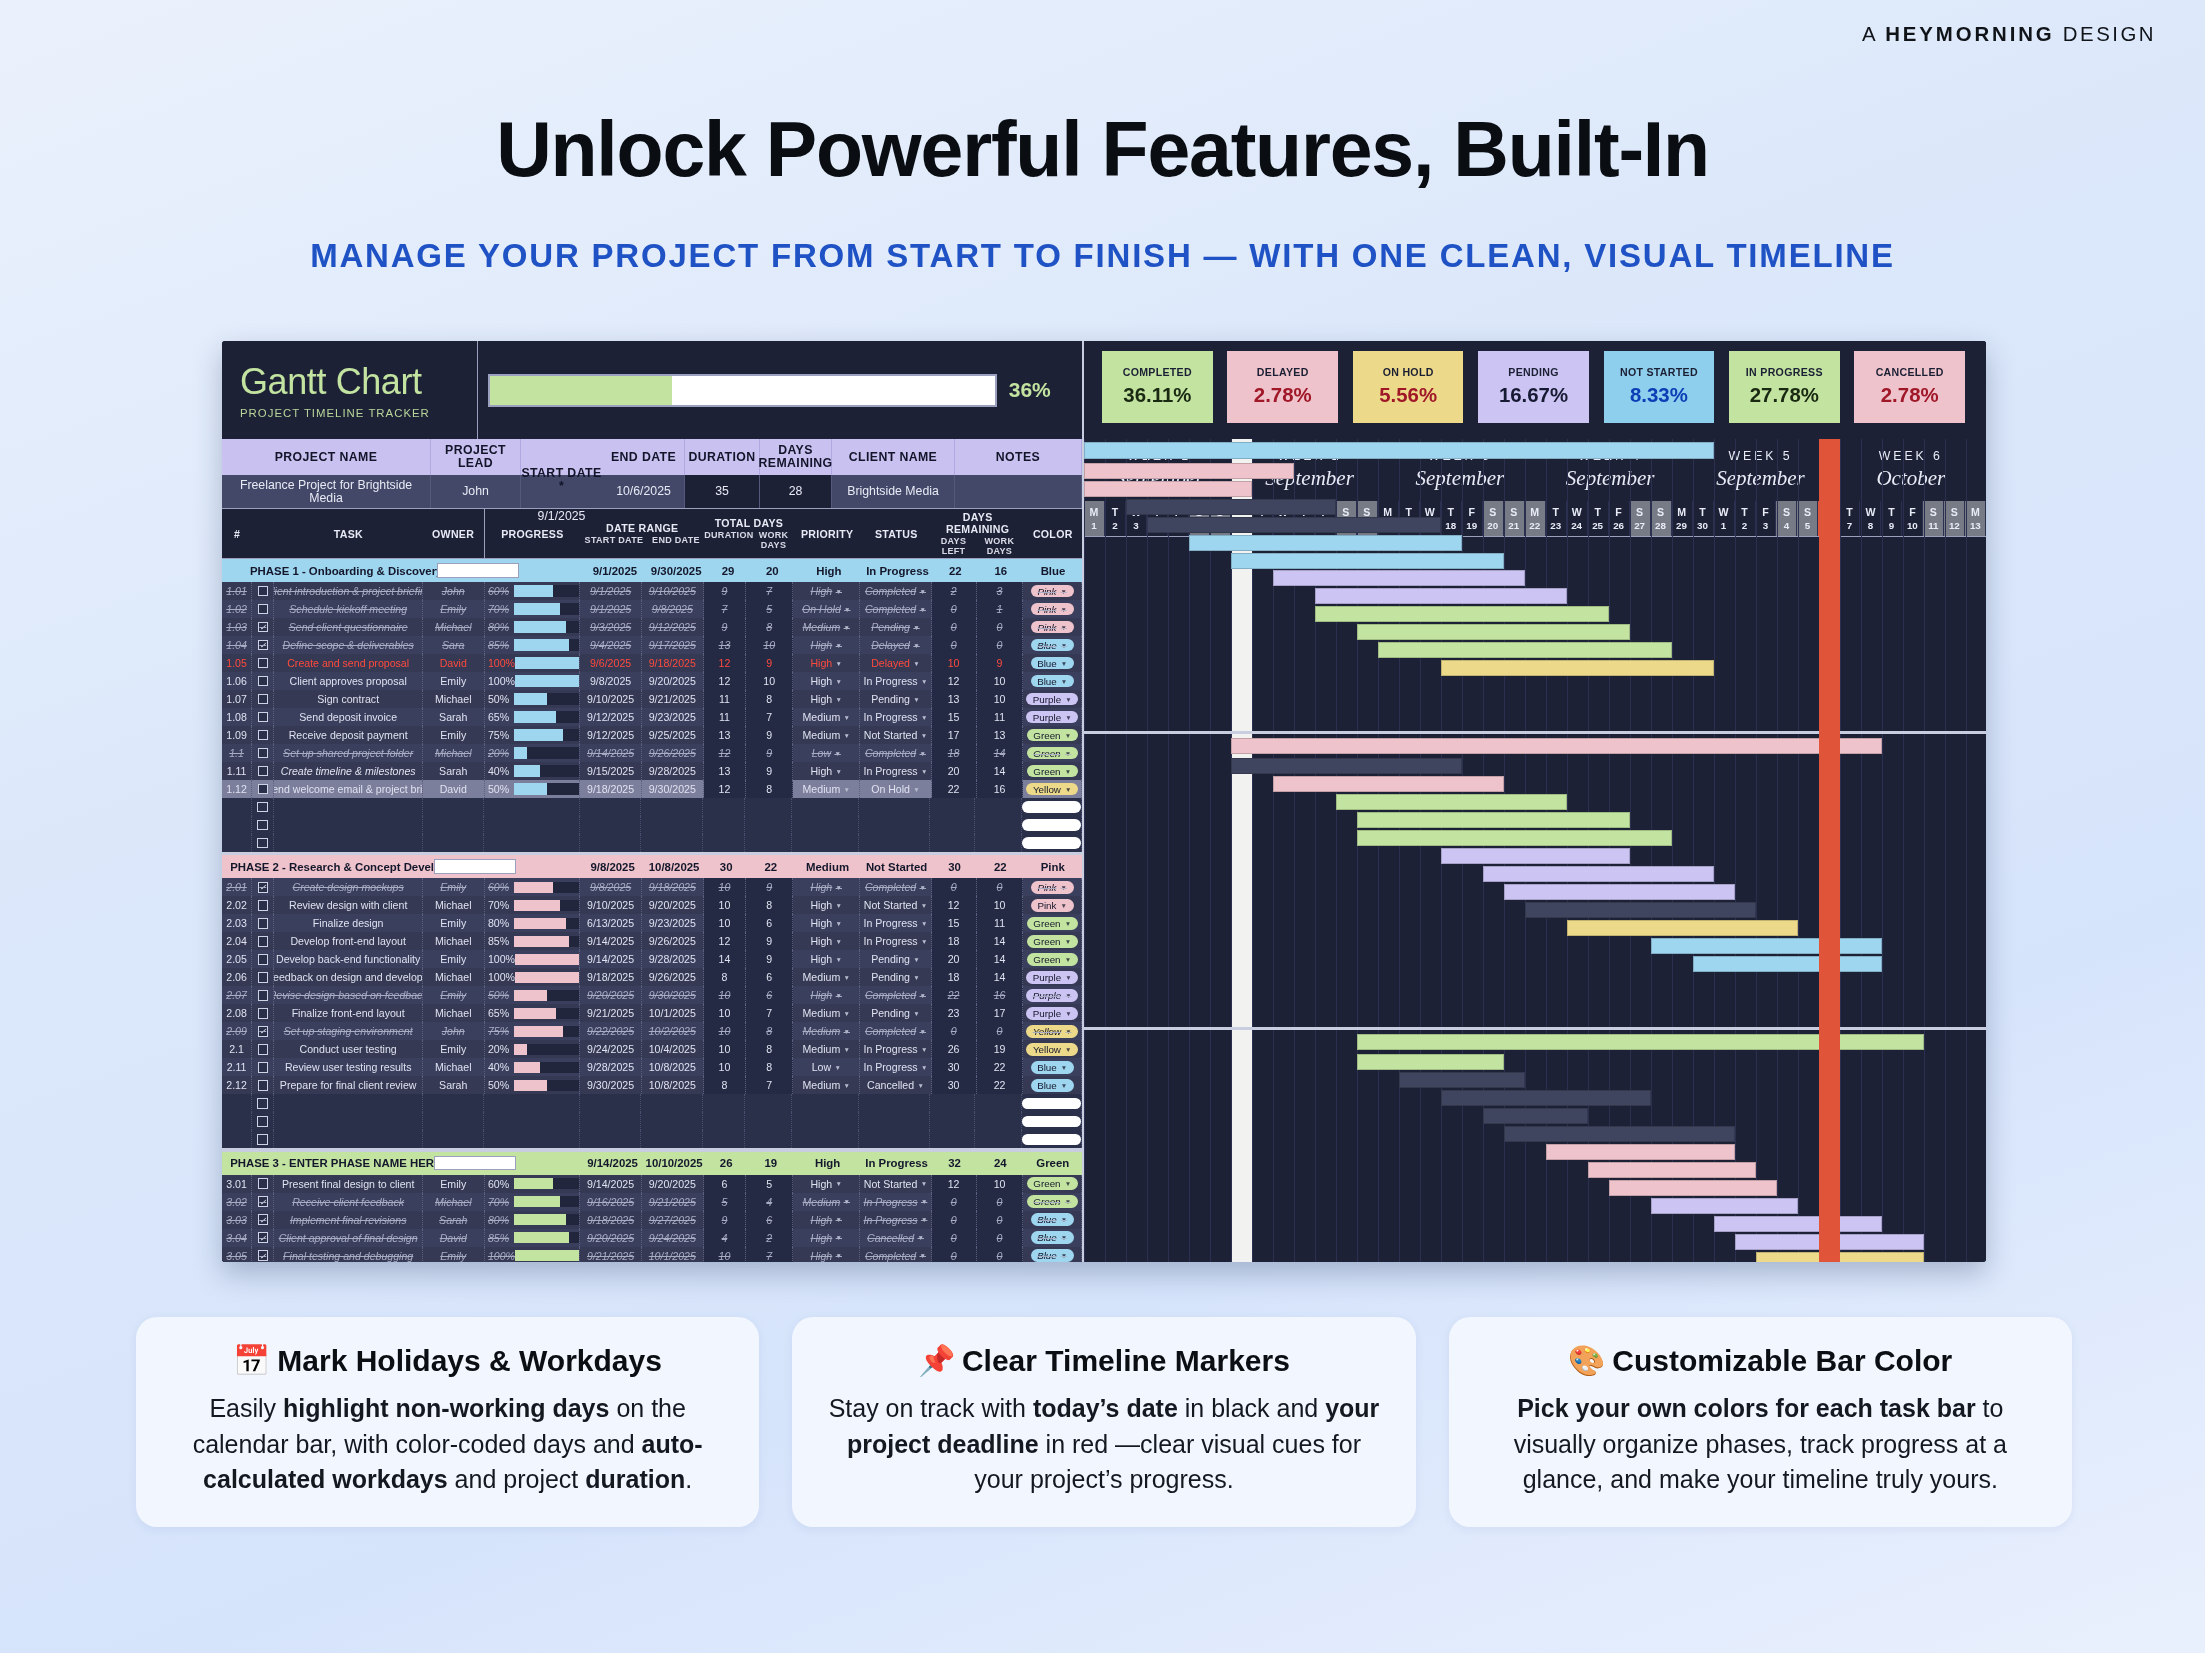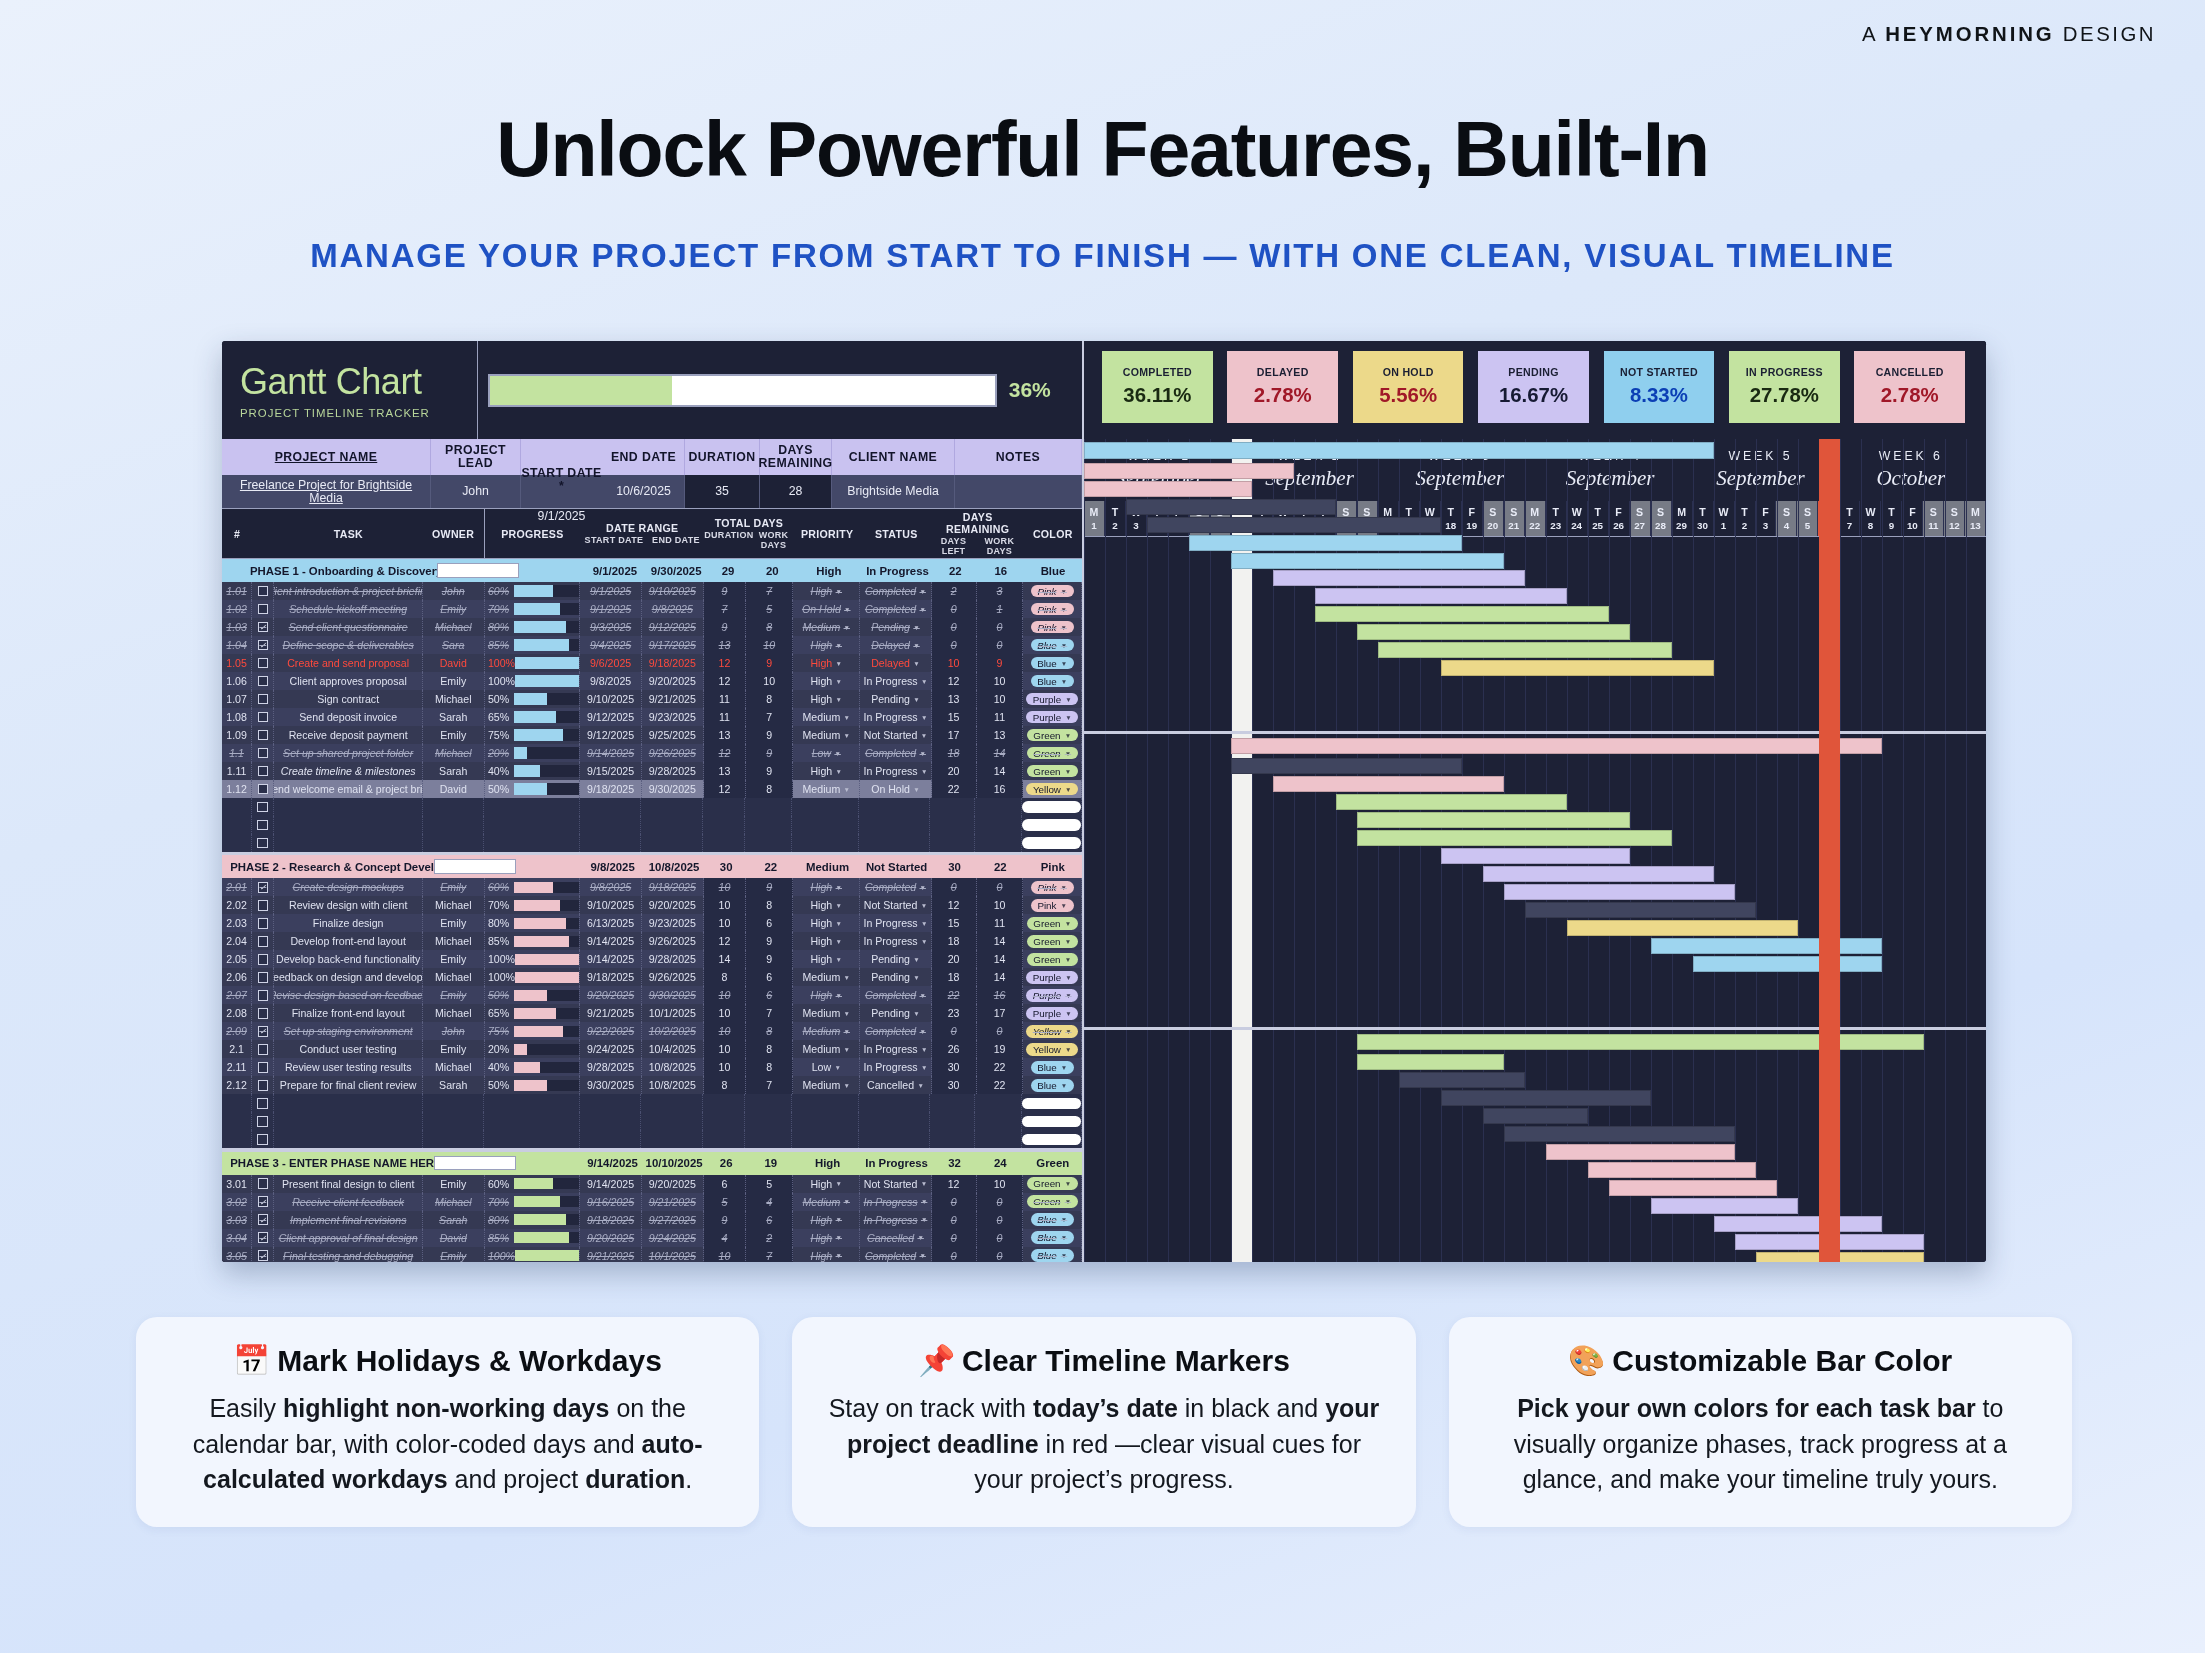--- a/index.html
+++ b/index.html
@@ -53,21 +53,21 @@
   .progpct { color:#c3e3a0; font-size:21px; font-weight:700; width:57px; }
 
   
   .projhead { display:flex; height:36px; background:#c9c2f0; color:#12142a;
               font-size:12.3px; font-weight:700; letter-spacing:0.4px; }
   .projhead>div, .projrow>div { display:flex; align-items:center; justify-content:center;
      text-align:center; border-right:0.8px solid #b0a8e0; line-height:1.05; flex-direction:column;}
   .projrow { display:flex; height:33px; background:#434868; color:#e8eaf5; font-size:12.3px;}
   .projrow>div { border-right:0.8px solid #555a7c; }
   .projrow .dark { background:#1d2136; }
-  .c-name{width:209px;text-decoration:underline;} .c-lead{width:90px;} .c-sd{width:82px;margin-top:41px;} .c-ed{width:82px;}
+  .c-name{width:209px;} .c-lead{width:90px;} .c-sd{width:82px;margin-top:41px;} .c-ed{width:82px;}
   .c-dur{width:75px;} .c-drem{width:72px;} .c-client{width:123px;} .c-notes{flex:1;}
 
   
   .colhead { display:flex; height:51px; background:#1d2136; color:#e8eaf5;
              border-top:1.6px solid #9aa0bd; border-bottom:1.6px solid #9aa0bd; }
   .colhead>div { display:flex; flex-direction:column; align-items:center; justify-content:center;
                  text-align:center; font-size:10.6px; font-weight:700; letter-spacing:0.3px;}
   .colhead .sub { font-size:9px; font-weight:700; opacity:.92; margin-top:1.6px;}
   .colhead .two { display:flex; flex-direction:row; gap:0; width:100%; justify-content:space-around;}
   .sep { border-right:1.6px solid #9aa0bd !important; }

